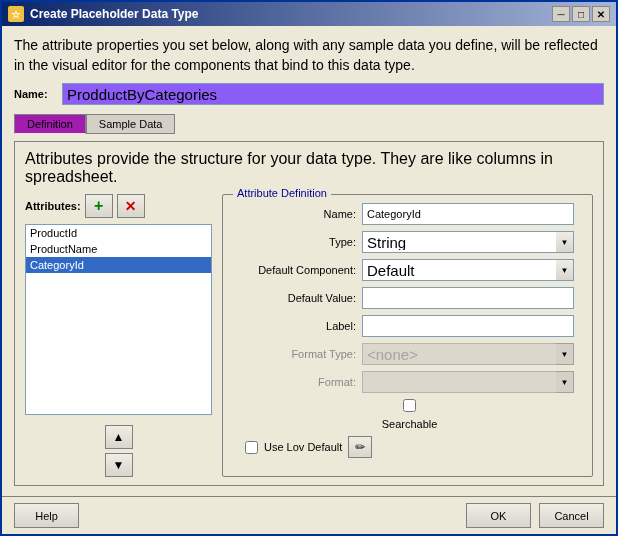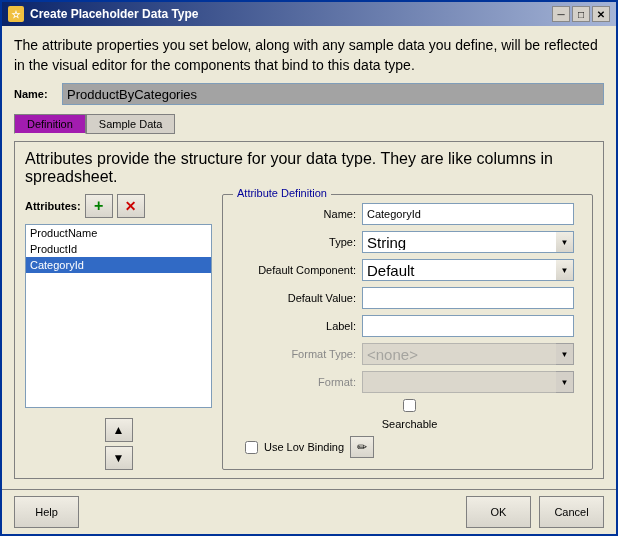--- a/index.html
+++ b/index.html
@@ -74,23 +74,23 @@
     }
     .name-label {
       font-size: 11px;
       font-weight: bold;
       min-width: 40px;
     }
     .name-input {
       flex: 1;
       height: 22px;
       border: 1px solid #7f9db9;
-      background: #a3a3a3;
+      background: #8b5cf6;
       padding: 2px 4px;
-      font-size: 13px;
+      font-size: 15px;
       font-family: Tahoma, Arial, sans-serif;
     }
     .tabs {
       display: flex;
       gap: 0;
       position: relative;
     }
     .tab {
       padding: 3px 12px;
       border: 1px solid #808080;
@@ -333,21 +333,21 @@
       justify-content: space-between;
       align-items: center;
       padding: 6px 12px;
       border-top: 1px solid #808080;
     }
     .ok-cancel {
       display: flex;
       gap: 8px;
     }
     .btn-ok, .btn-cancel, .btn-help {
-      height: 32px;
+      height: 25px;
       min-width: 65px;
       padding: 2px 3px;
       border: 1px solid #808080;
       background: linear-gradient(to bottom, #f0ede4, #d8d5cc);
       font-size: 11px;
       font-family: Tahoma, Arial, sans-serif;
       cursor: pointer;
     }
     .attr-header-row {
       display: flex;
@@ -395,22 +395,22 @@
         <div class="left-panel">
           <div class="attr-header-row">
             <span class="attributes-label">Attributes:</span>
             <div class="attr-buttons">
               <div class="attr-btn-add">+</div>
               <div class="attr-btn-del">✕</div>
             </div>
           </div>
 
           <div class="attr-list">
+            <div class="attr-list-item">ProductId</div>
             <div class="attr-list-item">ProductName</div>
-            <div class="attr-list-item">ProductId</div>
             <div class="attr-list-item selected">CategoryId</div>
           </div>
 
           <div class="move-buttons">
             <div class="move-btn">▲</div>
             <div class="move-btn">▼</div>
           </div>
         </div>
 
         <div class="right-panel">
@@ -466,21 +466,21 @@
               </div>
             </div>
 
             <div class="checkbox-row">
               <input type="checkbox" style="">
               <span>Searchable</span>
             </div>
 
             <div class="lov-row">
               <input type="checkbox" style="">
-              <span>Use Lov Binding</span>
+              <span>Use Lov Default</span>
               <div class="pencil-btn">✏</div>
             </div>
           </div>
         </div>
       </div>
     </div>
   </div>
 
   <div class="bottom-bar">
     <button class="btn-help">Help</button>

